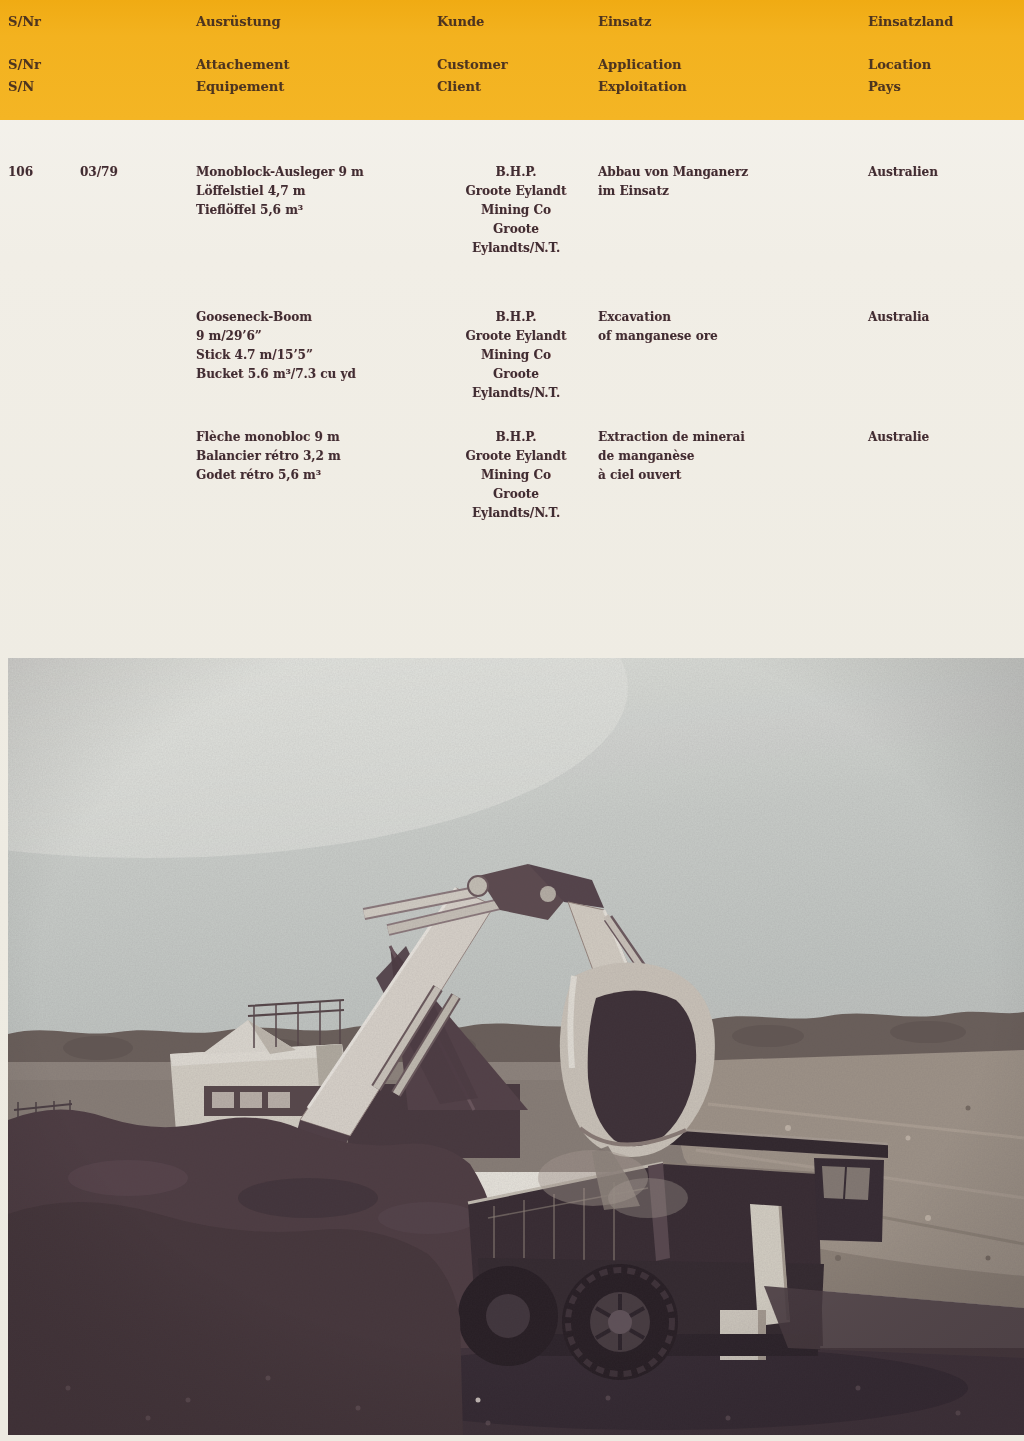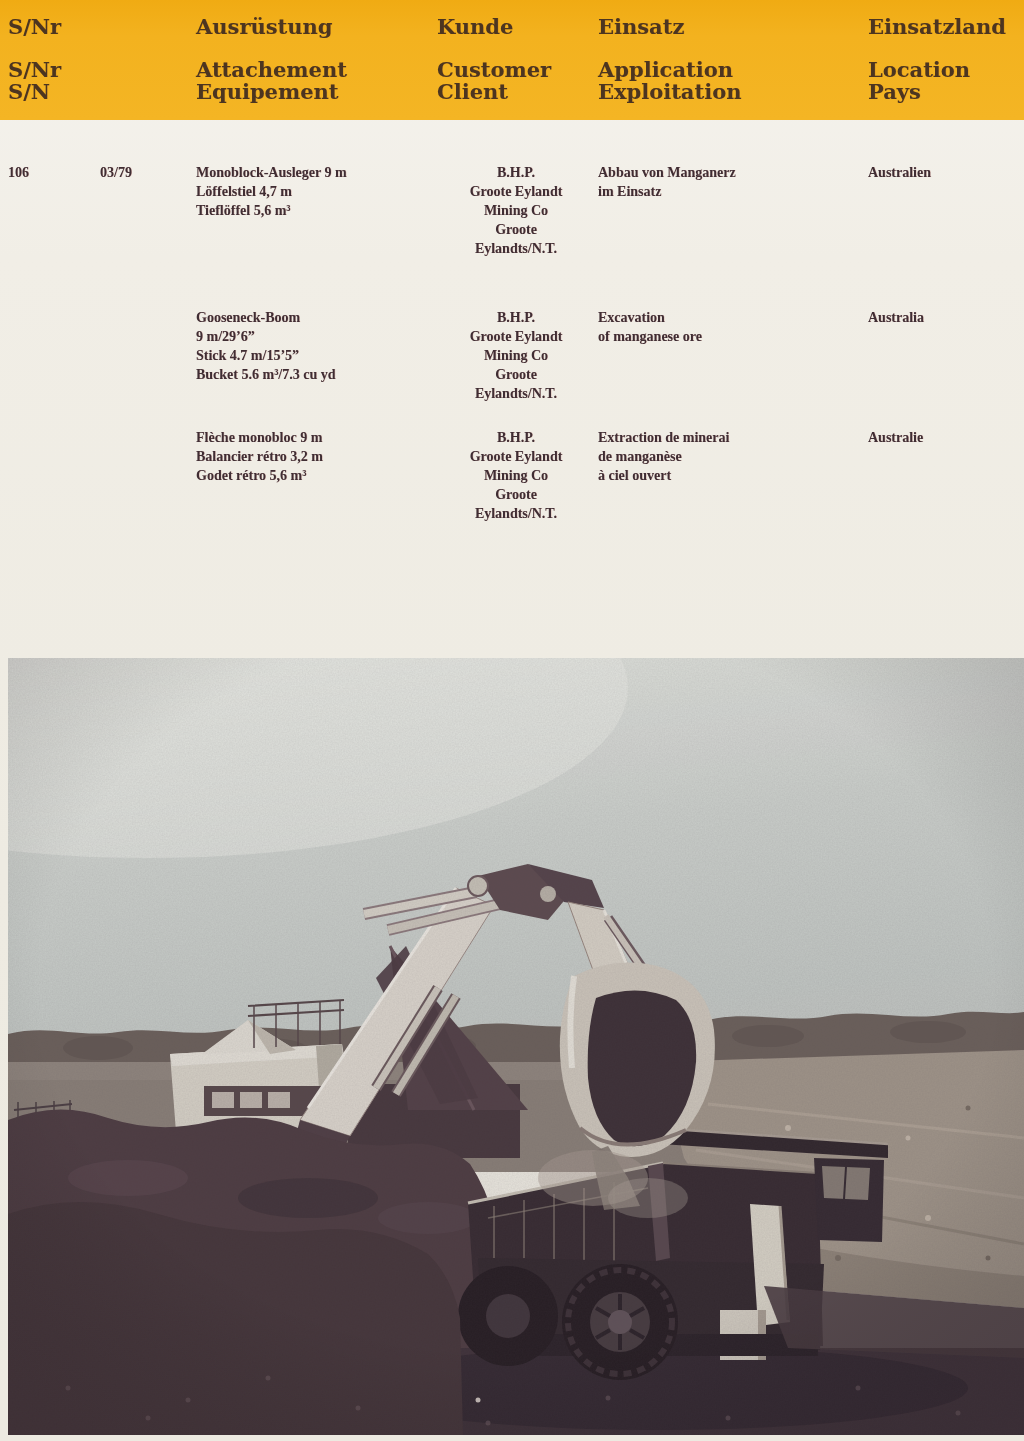--- a/index.html
+++ b/index.html
@@ -9,41 +9,40 @@
     font-family:"DejaVu Serif","Liberation Serif",serif;font-weight:700;
     color:#3f2d33;
   }
   
   .band{
     position:absolute;left:0;top:0;width:1024px;height:120px;
     background:linear-gradient(180deg,#f0ab13 0%,#f3b21f 30%,#f4b524 100%);
     color:#4c3520;
   }
   .hcol{position:absolute;top:0;height:120px;}
-  .hcol span{position:absolute;display:block;font-size:21px;white-space:nowrap;
+  .hcol span{position:absolute;display:block;font-size:13px;white-space:nowrap;
     text-shadow:0.5px 0.3px 0 rgba(140,60,30,0.25);}
   .hl1 {top:14px;}
   .hl1b{top:36px;}
   .hl2 {top:57px;}
   .hl3 {top:79px;}
   .hx-serial  {left:8px;   width:72px;}
   .hx-delivery{left:88px;  width:104px;}
   .hx-equip   {left:196px; width:238px;}
   .hx-cust    {left:437px; width:156px;}
   .hx-app     {left:598px; width:262px;}
   .hx-loc     {left:868px; width:150px;}
   
   .cell{
-    position:absolute;font-size:14px;line-height:19px;white-space:pre-line;
+    position:absolute;font-size:12px;line-height:19px;white-space:pre-line;
     text-shadow:0.5px 0.3px 0 rgba(160,55,48,0.28);
-    font-family:Liberation Serif, serif;
   }
   .r1{top:163px;} .r2{top:308px;} .r3{top:428px;}
   .cx-serial  {left:8px;   width:72px;}
-  .cx-delivery{left:100px;  width:104px;}
+  .cx-delivery{left:80px;  width:104px;}
   .cx-equip   {left:196px; width:240px;}
   .cx-cust    {left:437px; width:158px;text-align:center;}
   .cx-app     {left:598px; width:265px;}
   .cx-loc     {left:868px; width:152px;}
   
   .photo{position:absolute;left:8px;top:658px;width:1016px;height:777px;margin:0;}
   .photo svg{display:block;}
 </style>
 </head>
 <body>

